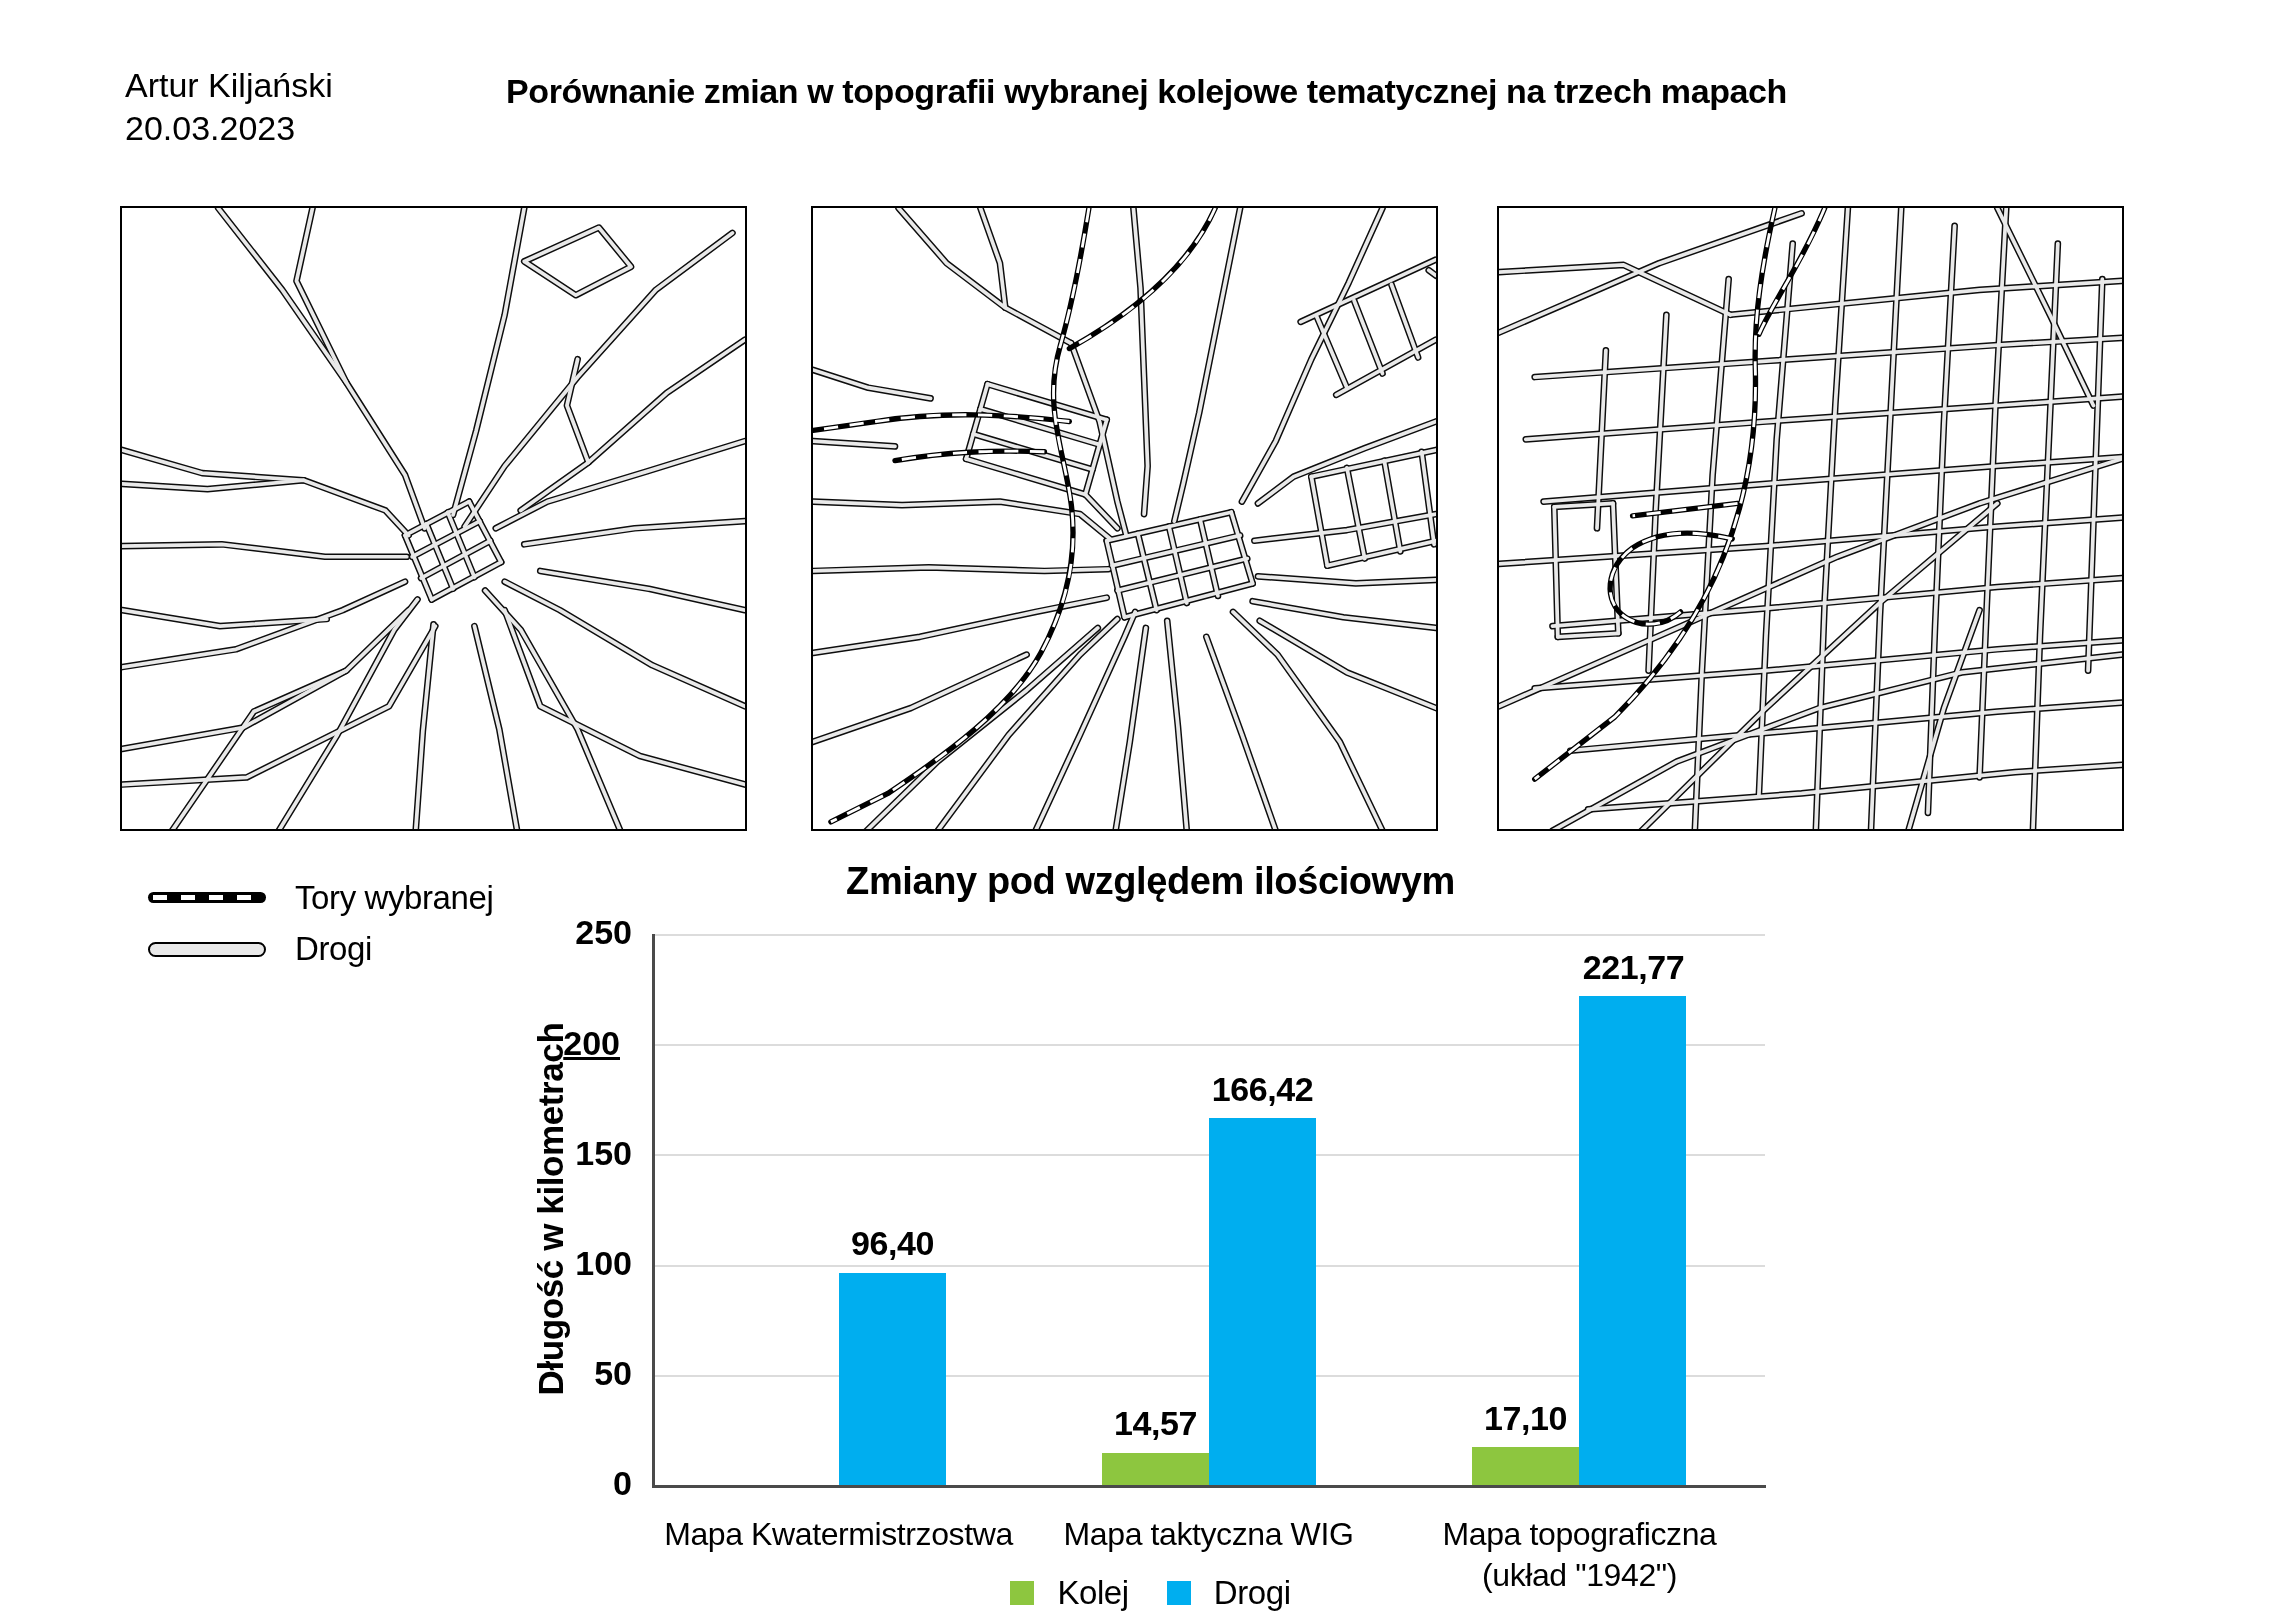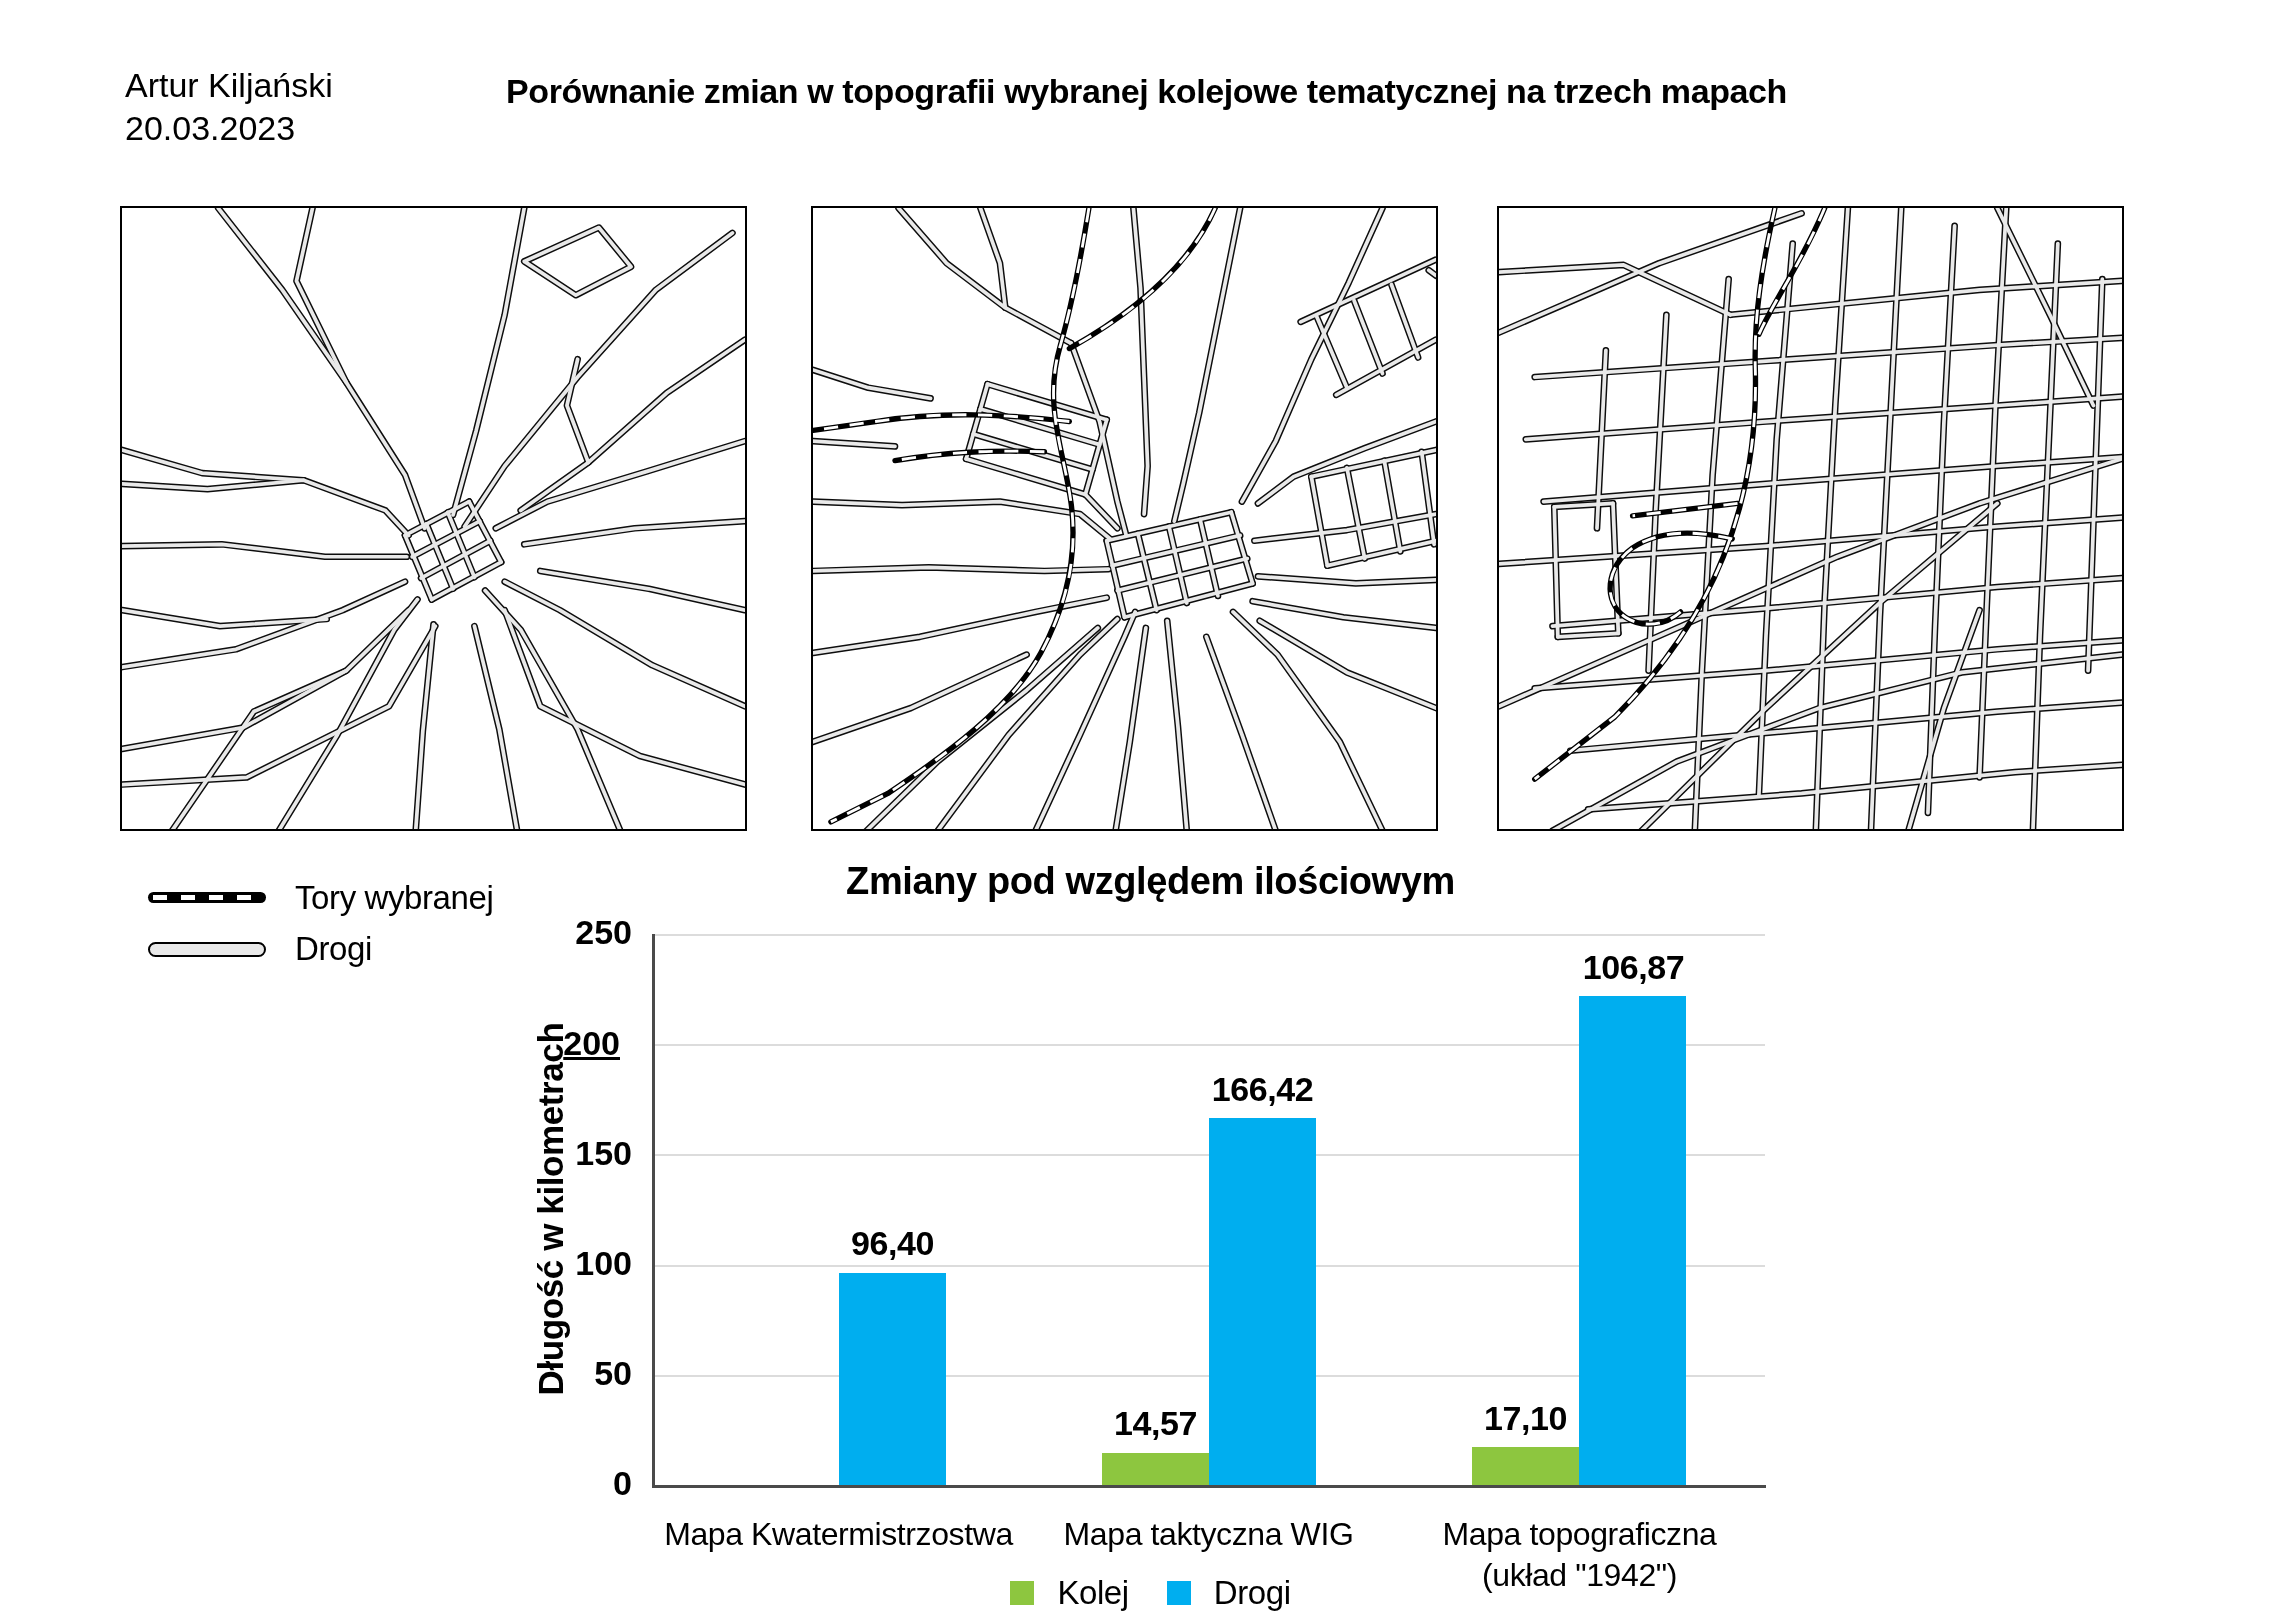--- a/index.html
+++ b/index.html
@@ -353,21 +353,21 @@
       <div class="bar-label" style="left: 776px; width: 233px; top: 1224px;">96,40</div>
       <div class="cat-label" style="left: 658px; width: 361px; top: 1514px;">Mapa Kwatermistrzostwa</div>
       <div class="bar" style="left: 1102px; top: 1453px; width: 107px; height: 32px; background: rgb(141, 198, 63);"></div>
       <div class="bar-label" style="left: 1039px; width: 233px; top: 1404px;">14,57</div>
       <div class="bar" style="left: 1209px; top: 1118px; width: 107px; height: 367px; background: rgb(0, 174, 239);"></div>
       <div class="bar-label" style="left: 1146px; width: 233px; top: 1070px;">166,42</div>
       <div class="cat-label" style="left: 1028px; width: 361px; top: 1514px;">Mapa taktyczna WIG</div>
       <div class="bar" style="left: 1472px; top: 1447px; width: 107px; height: 38px; background: rgb(141, 198, 63);"></div>
       <div class="bar-label" style="left: 1409px; width: 233px; top: 1399px;">17,10</div>
       <div class="bar" style="left: 1579px; top: 996px; width: 107px; height: 489px; background: rgb(0, 174, 239);"></div>
-      <div class="bar-label" style="left: 1517px; width: 233px; top: 948px;">106,87</div>
+      <div class="bar-label" style="left: 1517px; width: 233px; top: 948px;">221,77</div>
       <div class="cat-label" style="left: 1399px; width: 361px; top: 1514px;">Mapa topograficzna (układ "1942")</div>
     </div>
   <div class="chart-legend" id="chart-legend">
       <div class="chart-legend-item">
         <div class="swatch" style="background: rgb(141, 198, 63);"></div>
         <span>Kolej</span>
       </div>
       <div class="chart-legend-item">
         <div class="swatch" style="background: rgb(0, 174, 239);"></div>
         <span>Drogi</span>

